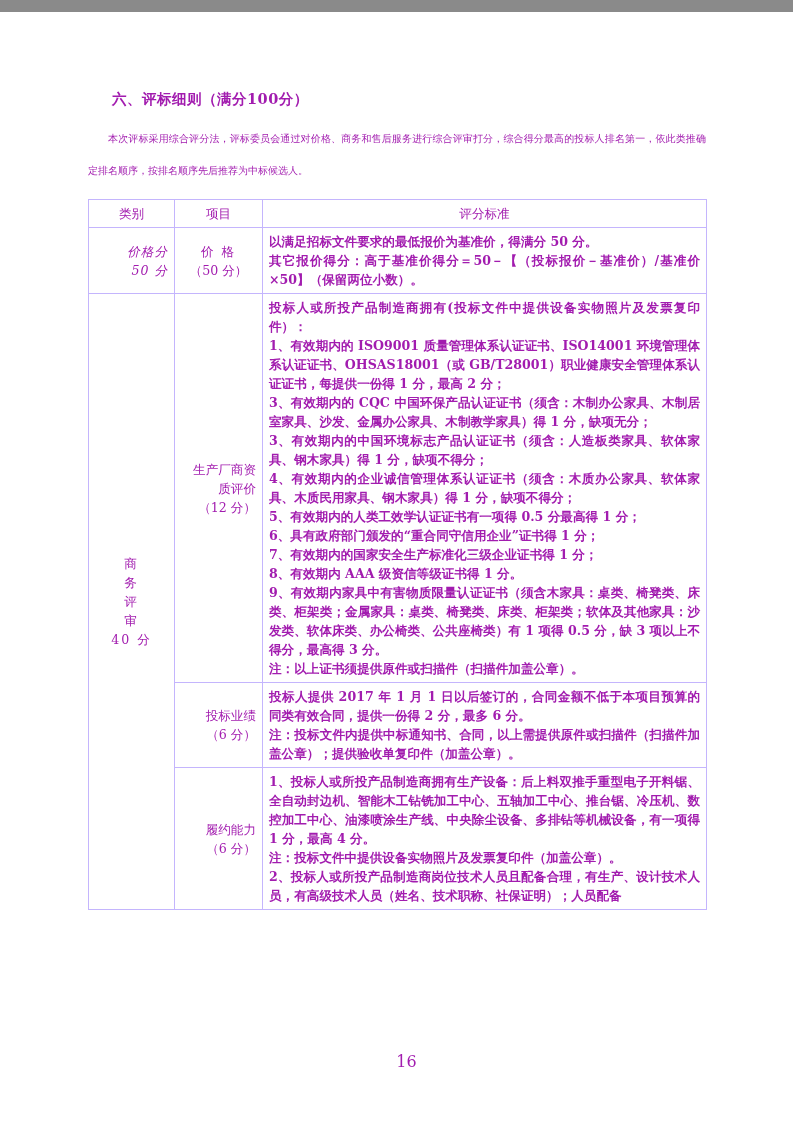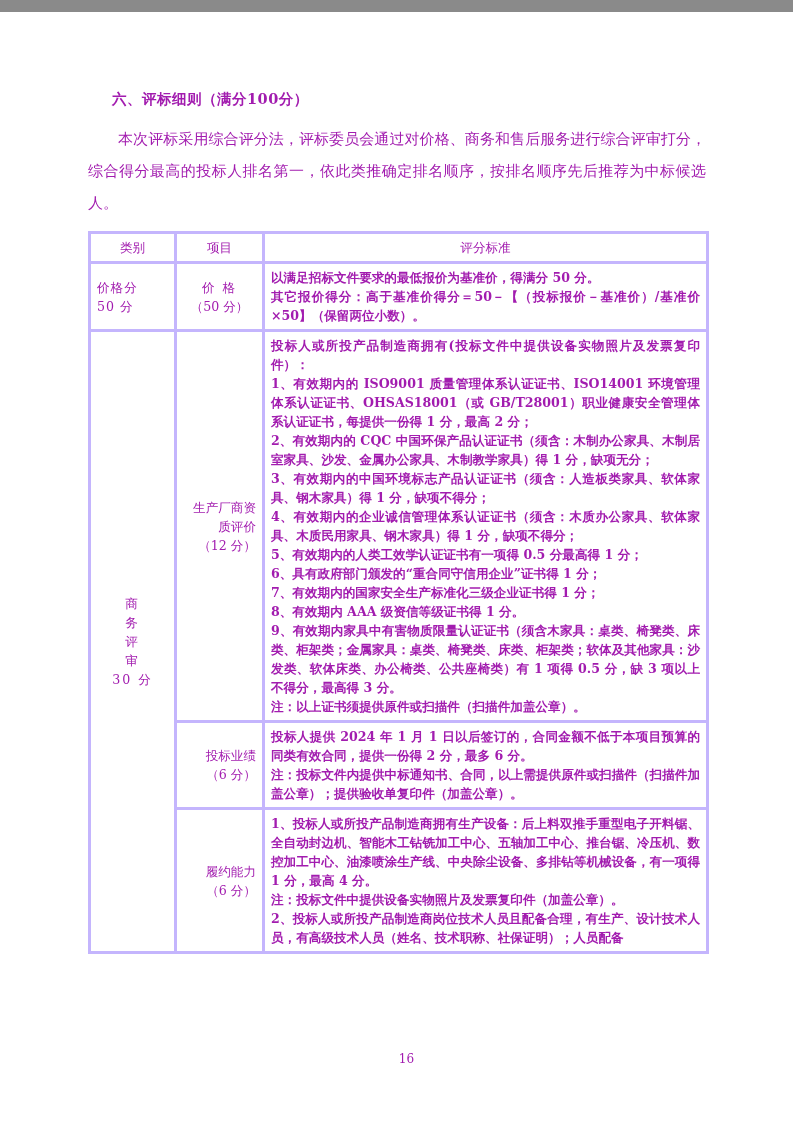--- a/index.html
+++ b/index.html
@@ -23,55 +23,56 @@
     top: 78px;
     width: 618px;
   }
   .sec-title {
     font-size: 14.5px;
     font-weight: bold;
     letter-spacing: 0.5px;
     margin: 0 0 14px 24px;
   }
   p.body {
-    font-size: 15px;
+    font-size: 10px;
     line-height: 32px;
     margin: 0;
     text-indent: 2em;
     text-align: justify;
   }
   table.grid {
     border-collapse: collapse;
     width: 618px;
     margin-top: 12px;
     table-layout: fixed;
   }
   table.grid td, table.grid th {
-    border: 3px solid #c4b5fd;
+    border: 1px solid #c4b5fd;
     vertical-align: middle;
     padding: 4px 6px;
     font-size: 12.6px;
     line-height: 19px;
     font-weight: normal;
   }
   .hdr td {
     text-align: center;
     font-size: 13.5px;
     padding: 7px 4px;
   }
   .col-a { width: 86px; }
   .col-b { width: 88px; }
   .col-c { width: 444px; }
 
   .cat-price {
-    text-align: left;
+    text-align: right;
     font-size: 16px;
     font-weight: bold;
     line-height: 34px;
     letter-spacing: 1px;
+    font-style: italic;
   }
   .item-center {
     text-align: center;
     line-height: 26px;
   }
   .item-center .nm { letter-spacing: 2px; }
   .crit {
     text-align: justify;
   }
   .crit div { margin: 0; font-weight: bold; }
@@ -88,21 +89,21 @@
   .item-vert {
     text-align: right;
     line-height: 24px;
   }
   .pagenum {
     position: absolute;
     left: 0;
     right: 0;
     top: 1040px;
     text-align: center;
-    font-size: 12px;
+    font-size: 16px;
     font-family: "DejaVu Serif", "Liberation Serif", serif;
     padding-left: 20px;
   }
 </style>
 </head>
 <body>
 
 <div class="page">
   <div class="content">
 
@@ -137,48 +138,48 @@
             <div>其它报价得分：高于基准价得分＝50－【（投标报价－基准价）/基准价×50】（保留两位小数）。</div>
           </td>
         </tr>
 
         <tr>
           <td class="cat-business" rowspan="3">
             <span class="v">商</span>
             <span class="v">务</span>
             <span class="v">评</span>
             <span class="v">审</span>
-            <span class="v">30 分</span>
+            <span class="v">40 分</span>
           </td>
           <td class="item-vert">
             <div>生产厂商资质评价</div>
             <div>（12 分）</div>
           </td>
           <td class="crit">
             <div>投标人或所投产品制造商拥有(投标文件中提供设备实物照片及发票复印件）：</div>
             <div>1、有效期内的 ISO9001 质量管理体系认证证书、ISO14001 环境管理体系认证证书、OHSAS18001（或 GB/T28001）职业健康安全管理体系认证证书，每提供一份得 1 分，最高 2 分；</div>
-            <div>2、有效期内的 CQC 中国环保产品认证证书（须含：木制办公家具、木制居室家具、沙发、金属办公家具、木制教学家具）得 1 分，缺项无分；</div>
+            <div>3、有效期内的 CQC 中国环保产品认证证书（须含：木制办公家具、木制居室家具、沙发、金属办公家具、木制教学家具）得 1 分，缺项无分；</div>
             <div>3、有效期内的中国环境标志产品认证证书（须含：人造板类家具、软体家具、钢木家具）得 1 分，缺项不得分；</div>
             <div>4、有效期内的企业诚信管理体系认证证书（须含：木质办公家具、软体家具、木质民用家具、钢木家具）得 1 分，缺项不得分；</div>
             <div>5、有效期内的人类工效学认证证书有一项得 0.5 分最高得 1 分；</div>
             <div>6、具有政府部门颁发的“重合同守信用企业”证书得 1 分；</div>
             <div>7、有效期内的国家安全生产标准化三级企业证书得 1 分；</div>
             <div>8、有效期内 AAA 级资信等级证书得 1 分。</div>
             <div>9、有效期内家具中有害物质限量认证证书（须含木家具：桌类、椅凳类、床类、柜架类；金属家具：桌类、椅凳类、床类、柜架类；软体及其他家具：沙发类、软体床类、办公椅类、公共座椅类）有 1 项得 0.5 分，缺 3 项以上不得分，最高得 3 分。</div>
             <div>注：以上证书须提供原件或扫描件（扫描件加盖公章）。</div>
           </td>
         </tr>
 
         <tr>
           <td class="item-vert">
             <div>投标业绩</div>
             <div>（6 分）</div>
           </td>
           <td class="crit">
-            <div>投标人提供 2024 年 1 月 1 日以后签订的，合同金额不低于本项目预算的同类有效合同，提供一份得 2 分，最多 6 分。</div>
+            <div>投标人提供 2017 年 1 月 1 日以后签订的，合同金额不低于本项目预算的同类有效合同，提供一份得 2 分，最多 6 分。</div>
             <div>注：投标文件内提供中标通知书、合同，以上需提供原件或扫描件（扫描件加盖公章）；提供验收单复印件（加盖公章）。</div>
           </td>
         </tr>
 
         <tr>
           <td class="item-vert">
             <div>履约能力</div>
             <div>（6 分）</div>
           </td>
           <td class="crit">

